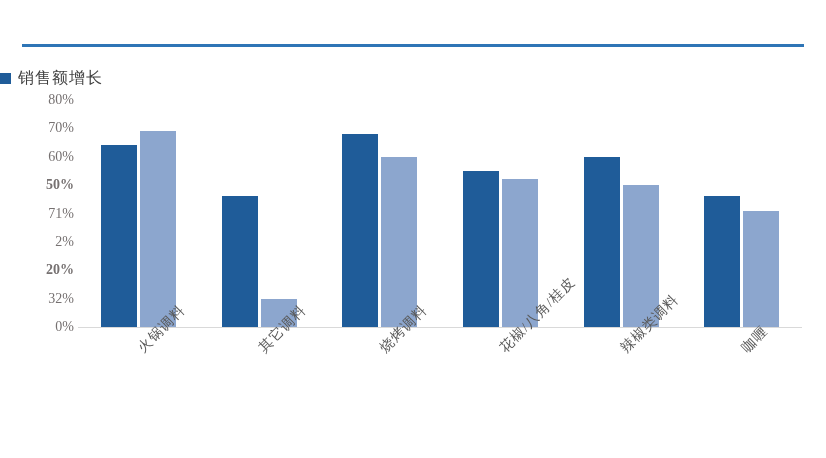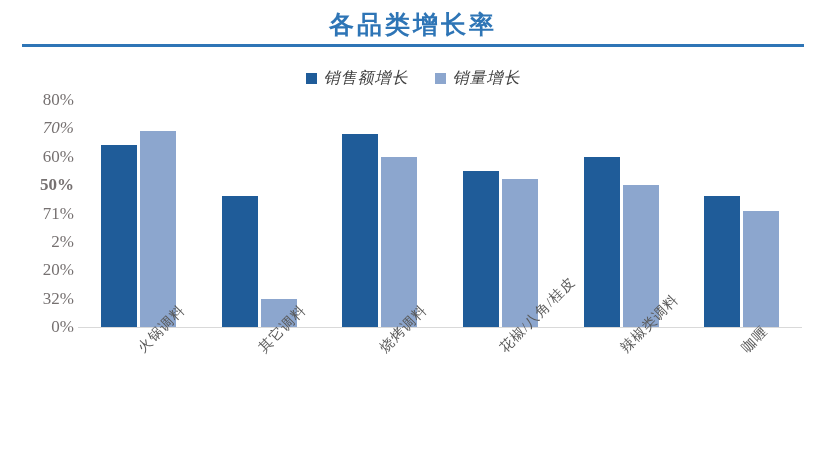--- a/index.html
+++ b/index.html
@@ -49,24 +49,23 @@
     background: #2E75B6;
   }
 
   
   .legend {
     position: absolute;
     left: 0;
     top: 68px;
     width: 826px;
     display: flex;
-    justify-content: center;
+    justify-content: space-between;
     align-items: center;
     gap: 26px;
-    font-style: italic;
   }
   .legend-item {
     display: flex;
     align-items: center;
     gap: 7px;
   }
   .legend-swatch {
     width: 11px;
     height: 11px;
     display: inline-block;
@@ -93,21 +92,21 @@
     top: 0;
     width: 56px;
     height: 240px;
   }
   .y-tick {
     position: absolute;
     right: 0;
     width: 56px;
     text-align: right;
     font-family: "Liberation Serif", "DejaVu Serif", serif;
-    font-size: 17px;
+    font-size: 14px;
     color: #767171;
     transform: translateY(-50%);
     white-space: nowrap;
   }
   .plot-area {
     position: absolute;
     left: 78px;
     top: 0;
     right: 24px;
     height: 240px;
@@ -170,44 +169,39 @@
     text-align: right;
     direction: rtl;
   }
 </style>
 </head>
 <body>
 
 <div id="chart-root">
 
   <div class="title-block">
-    <div class="chart-title">各品类增长率</div>
     <div class="title-rule"></div>
   </div>
 
   <div class="legend">
       <div class="legend-item">
         <span class="legend-swatch" style="background: rgb(31, 92, 153);"></span>
         <span class="legend-label">销售额增长</span>
       </div>
-      <div class="legend-item">
-        <span class="legend-swatch" style="background: rgb(140, 166, 206);"></span>
-        <span class="legend-label">销量增长</span>
-      </div>
     </div>
 
   <div class="plot-wrap">
     <div class="y-axis">
         <div class="y-tick" style="top: 0px;">80%</div>
-        <div class="y-tick" style="top: 28.375px; font-style: italic;">70%</div>
+        <div class="y-tick" style="top: 28.375px;">70%</div>
         <div class="y-tick" style="top: 56.75px;">60%</div>
         <div class="y-tick" style="top: 85.125px; font-weight: bold;">50%</div>
         <div class="y-tick" style="top: 113.5px;">71%</div>
         <div class="y-tick" style="top: 141.875px;">2%</div>
-        <div class="y-tick" style="top: 170.25px;">20%</div>
+        <div class="y-tick" style="top: 170.25px; font-weight: bold;">20%</div>
         <div class="y-tick" style="top: 198.625px;">32%</div>
         <div class="y-tick" style="top: 227px;">0%</div>
       </div>
     <div class="plot-area">
       <div class="groups">
           <div class="group">
             <div class="bar series-0" title="销售额增长 火锅调料: 64%" style="height: 181.6px; background: rgb(31, 92, 153);"></div>
             <div class="bar series-1" title="销量增长 火锅调料: 69%" style="height: 195.787px; background: rgb(140, 166, 206);"></div>
           </div>
           <div class="group">

